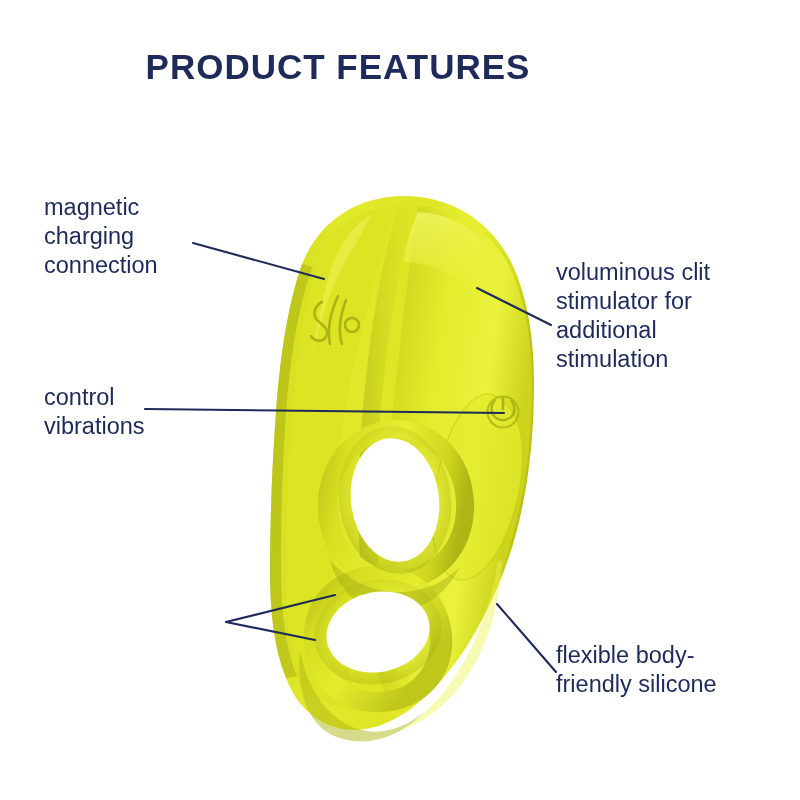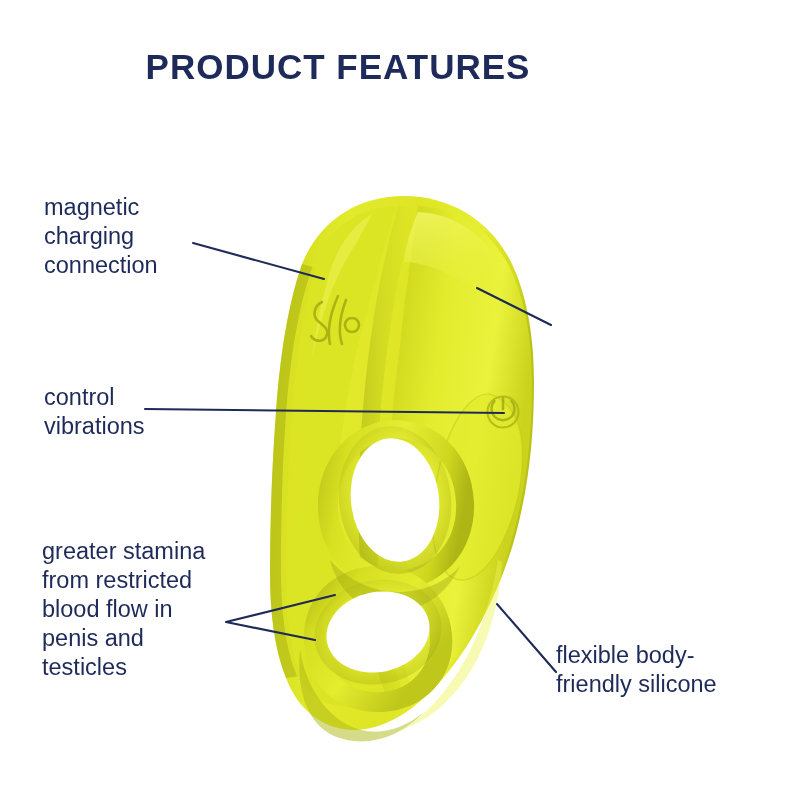--- a/index.html
+++ b/index.html
@@ -326,23 +326,22 @@
     <path class="leader" d="M 497 604 L 556 672"></path>
   </svg>
 
   <div class="label left" id="label-control">control
 vibrations</div>
 
   <div class="label left" id="label-magnetic">magnetic
 charging
 connection</div>
 
-  <div class="label left" id="label-stamina">greater stamina
-from restricted
-blood flow in
-penis and
-testicles</div>
-
+
+  <div class="label right" id="label-clit">voluminous clit
+stimulator for
+additional
+stimulation</div>
 
   <div class="label right" id="label-silicone">flexible body-
 friendly silicone</div>
 
 </div>
 
 </body></html>

